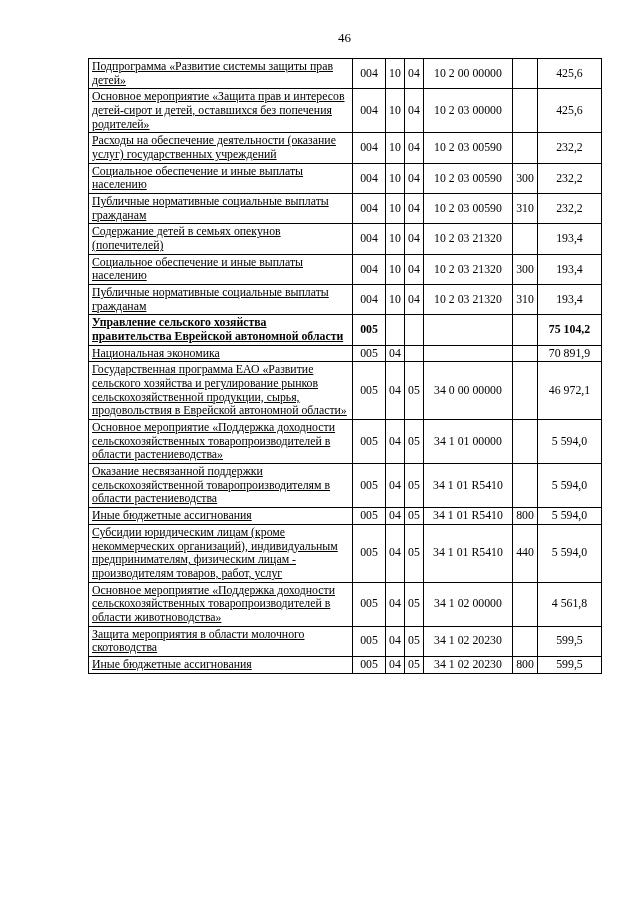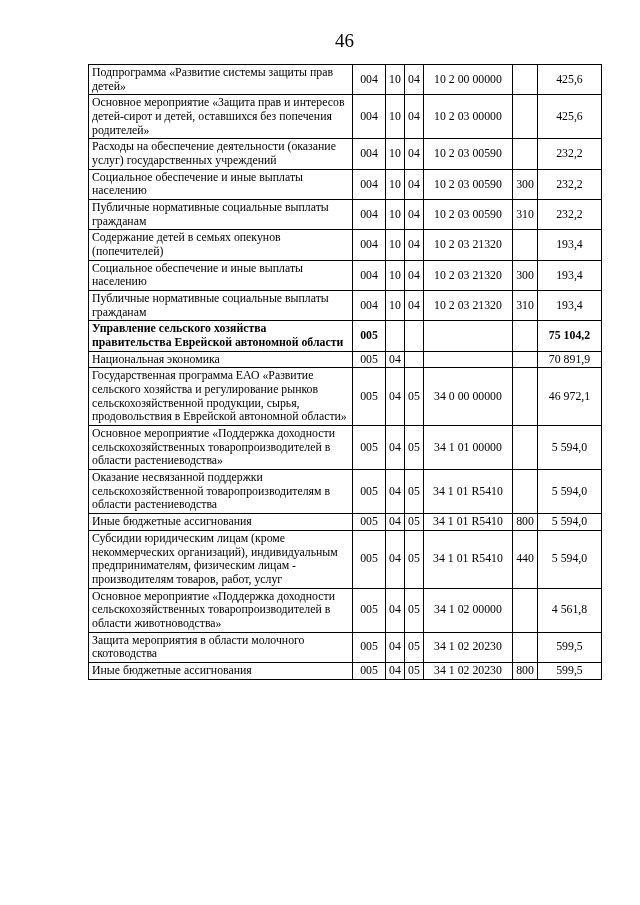--- a/index.html
+++ b/index.html
@@ -12,38 +12,39 @@
     height: 905px;
     position: relative;
     font-family: "Liberation Serif", serif;
     color: #000;
     overflow: hidden;
   }
   .page-number {
     width: 513px;
     margin: 30px 0 0 88px;
     text-align: center;
-    font-size: 19px;
+    font-size: 13px;
   }
   table.budget {
     border-collapse: collapse;
     table-layout: fixed;
     width: 513px;
     margin: 12px 0 0 88px;
     font-size: 11.8px;
     line-height: 1.16;
   }
   table.budget td {
     border: 1px solid #000;
     padding: 1px 3px;
     overflow: hidden;
   }
   td.cell-name {
     text-align: left;
     vertical-align: top;
+    text-decoration: underline;
   }
   td.cell-code, td.cell-csr, td.cell-vr {
     text-align: center;
     vertical-align: middle;
     white-space: nowrap;
     padding: 1px 1px;
   }
   td.cell-sum {
     text-align: center;
     vertical-align: middle;

